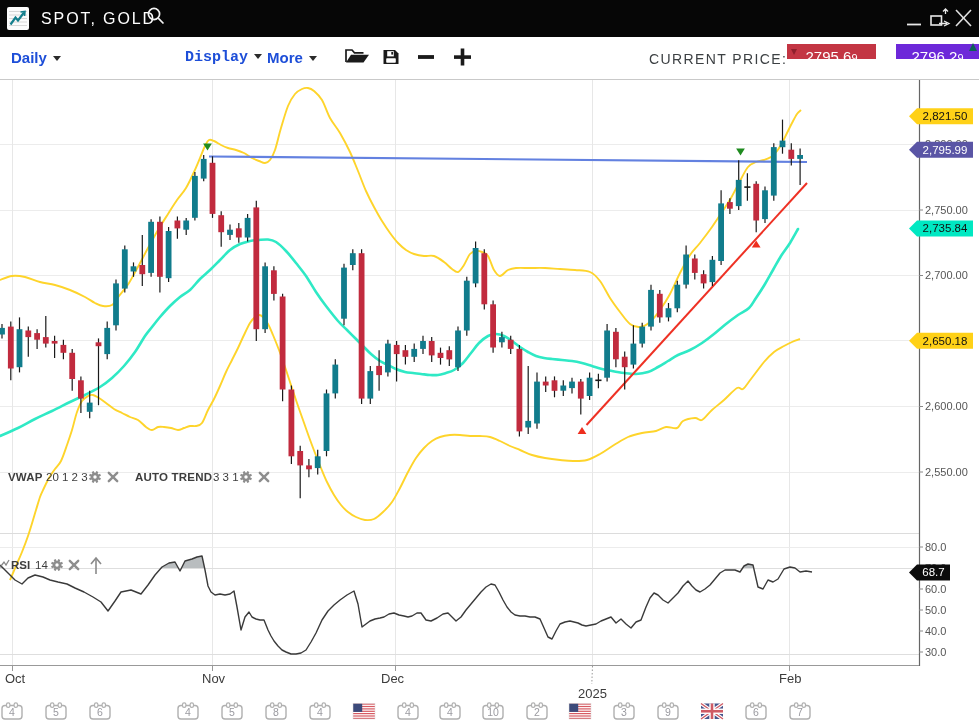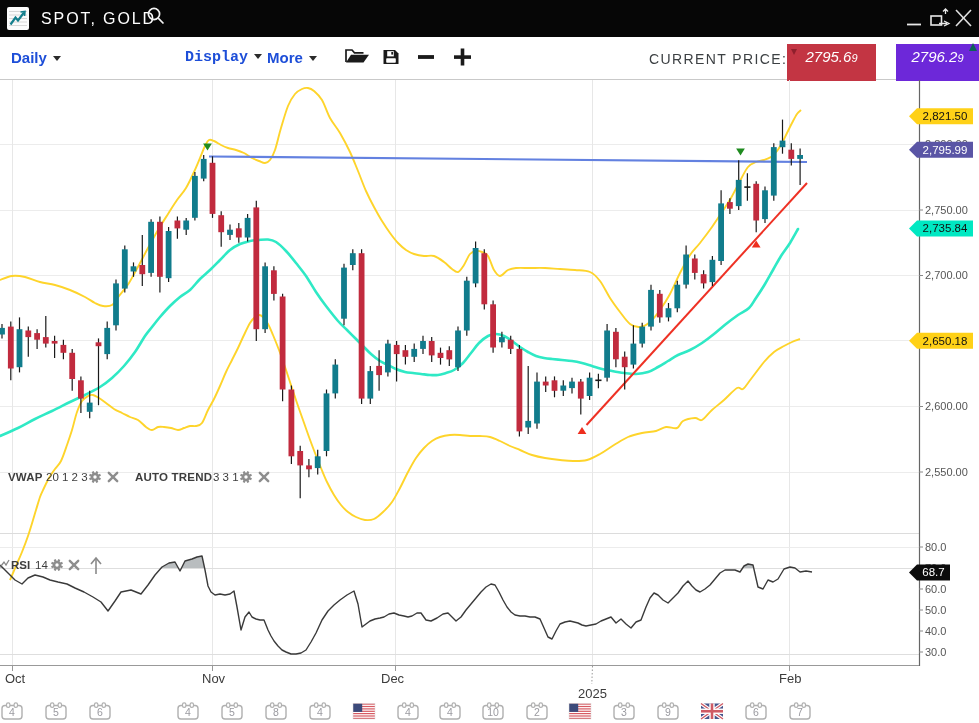--- a/index.html
+++ b/index.html
@@ -3,21 +3,21 @@
 <style>
 html,body{margin:0;padding:0;width:979px;height:723px;overflow:hidden;background:#fff;
   font-family:"Liberation Sans",sans-serif;}
 .titlebar{position:absolute;left:0;top:0;width:979px;height:37px;background:#060606;}
 .logo{position:absolute;left:7px;top:7px;width:22px;height:23px;background:#fbfbfb;border-radius:2px;}
 .title{position:absolute;left:41px;top:10px;color:#fff;font-size:16px;letter-spacing:1.9px;}
 .toolbar{position:absolute;left:0;top:37px;width:979px;height:42px;background:#fff;border-bottom:1px solid #c9c9c9;}
 .menu{position:absolute;top:0;height:42px;line-height:42px;font-size:15px;font-weight:bold;color:#1d4ed8;}
 .caret{display:inline-block;width:0;height:0;border-left:4.5px solid transparent;border-right:4.5px solid transparent;border-top:5px solid #2b2b2b;margin-left:6px;vertical-align:middle;margin-top:-2px;}
 .cp{position:absolute;top:0;height:42px;line-height:44px;font-size:14px;color:#3c4043;letter-spacing:1.4px;}
-.pbox{position:absolute;top:7px;height:37px;line-height:25px;color:#fff;font-size:15px;text-align:center;font-style:italic;}
+.pbox{position:absolute;top:7px;height:15px;line-height:25px;color:#fff;font-size:15px;text-align:center;}
 .chart{position:absolute;left:0;top:80px;}
 </style></head>
 <body>
 <div class="titlebar">
   <div class="logo">
     <svg width="22" height="23">
       <g stroke="#d7d7d7" stroke-width="1">
         <line x1="2" y1="4.5" x2="20" y2="4.5"></line>
           <line x1="2" y1="8" x2="20" y2="8"></line>
         <line x1="2" y1="11.5" x2="20" y2="11.5"></line>

